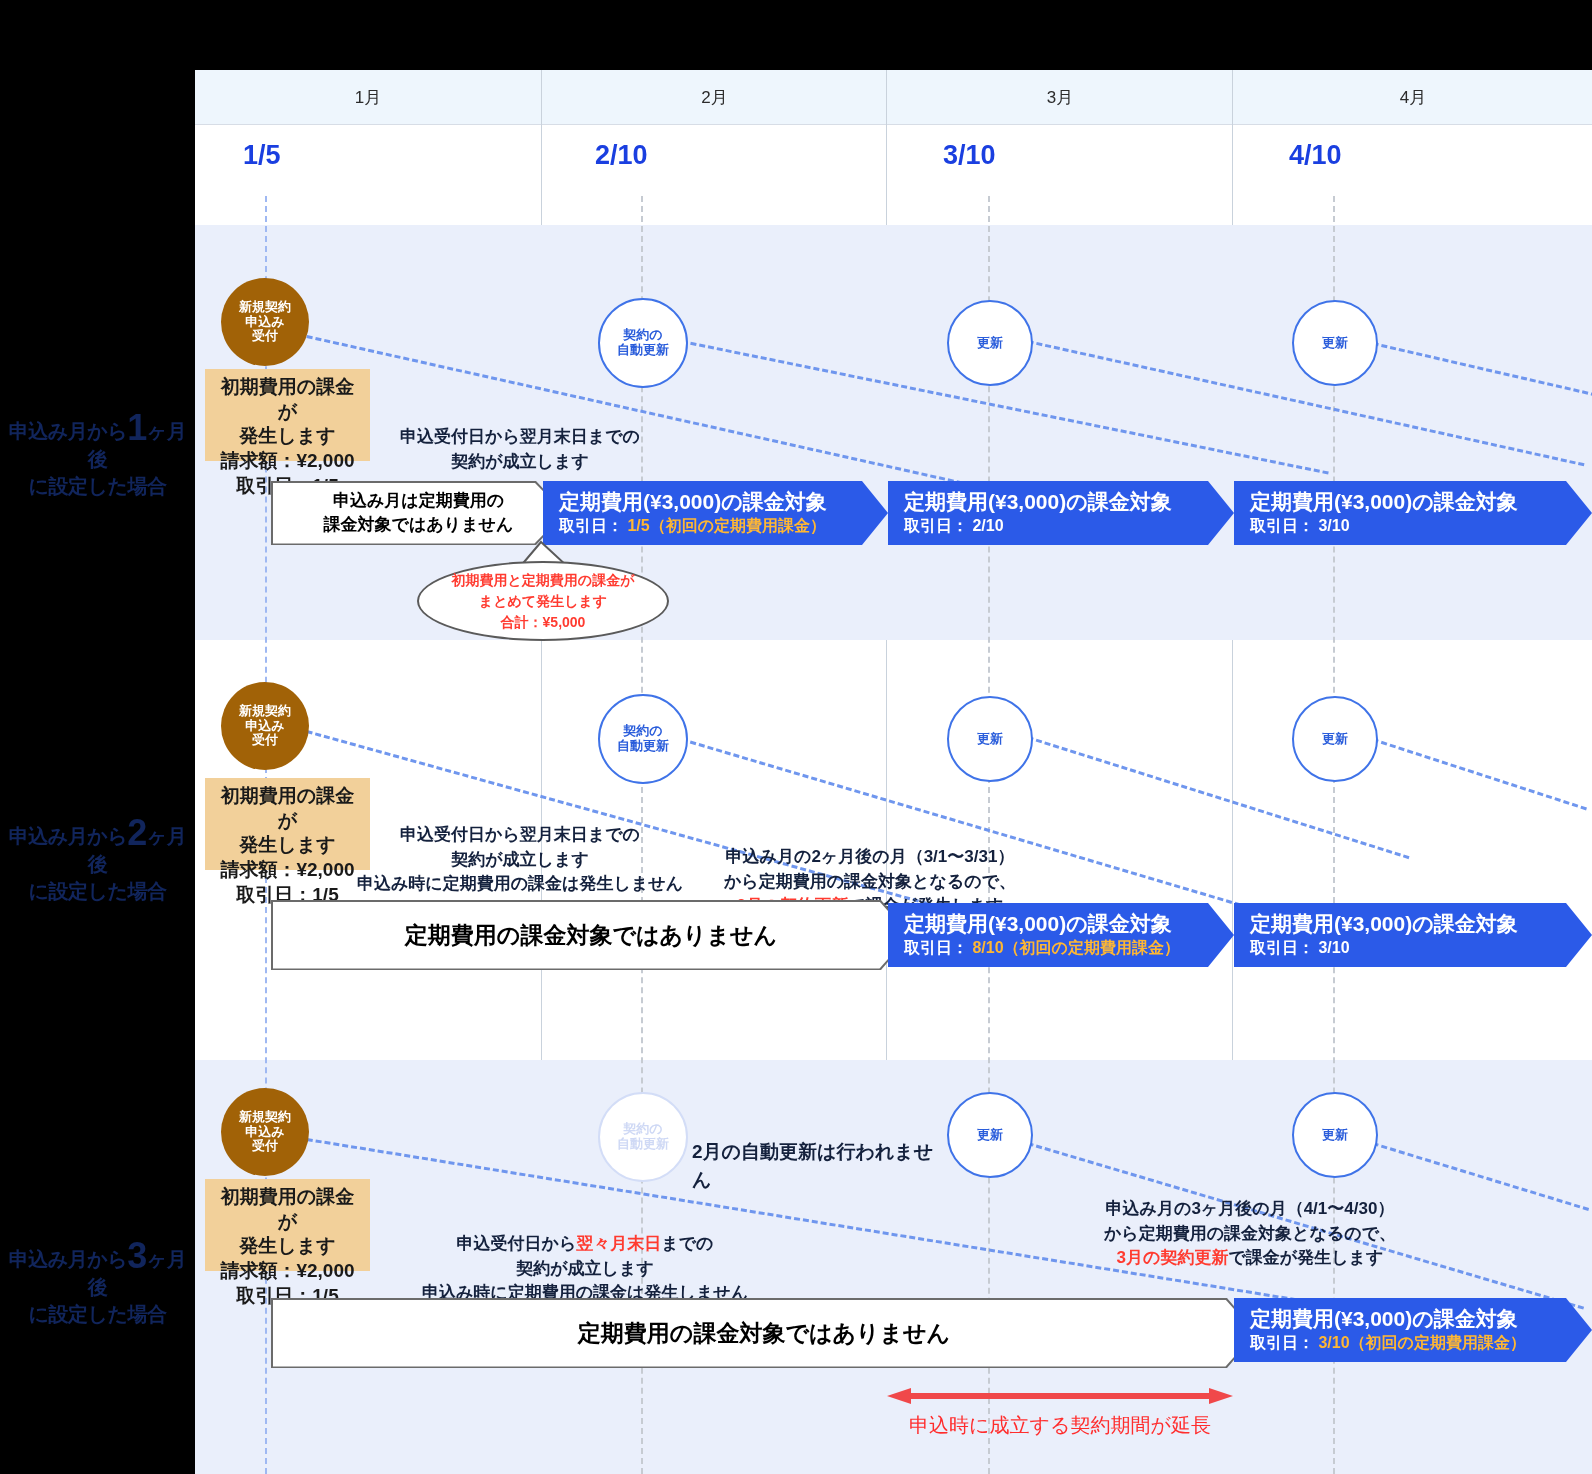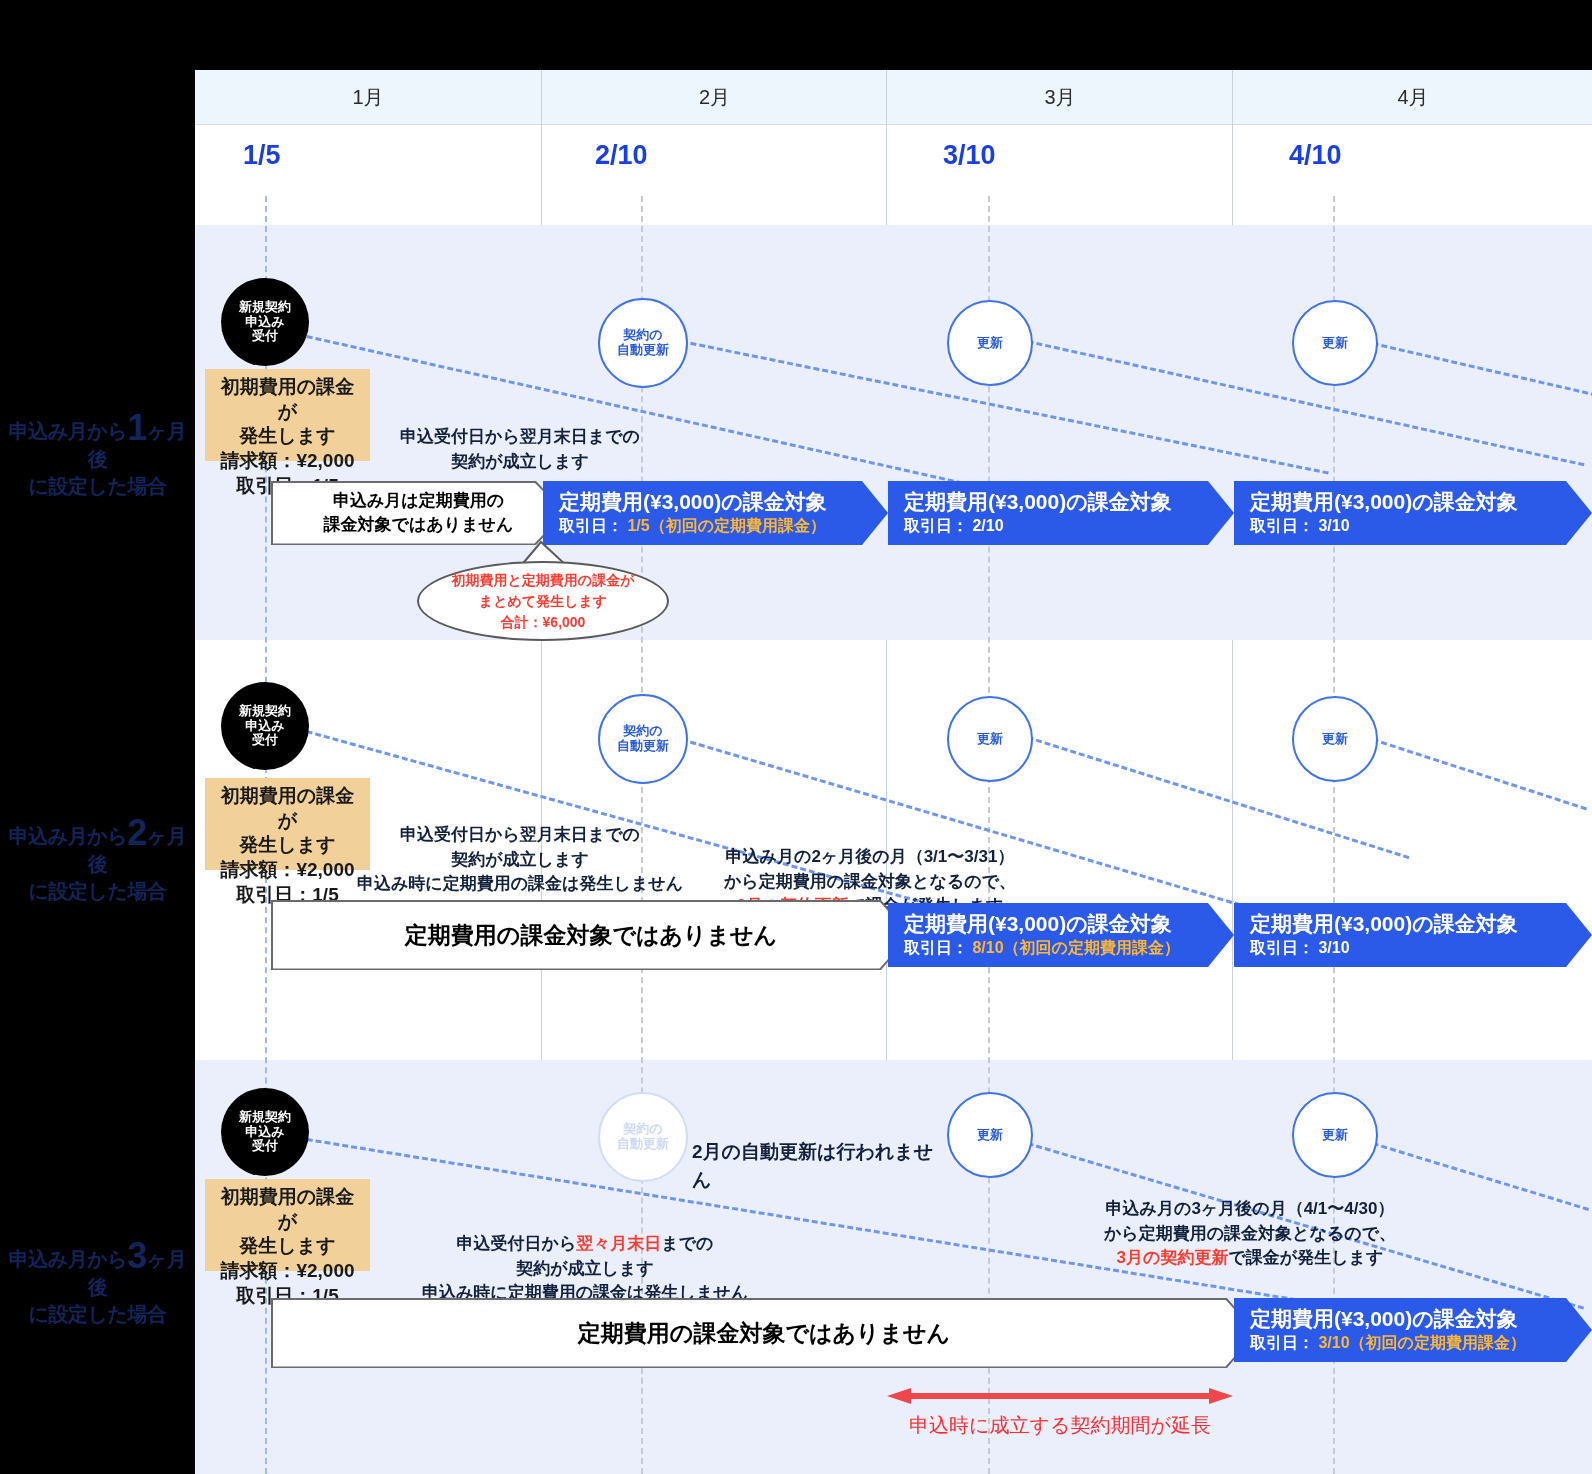--- a/index.html
+++ b/index.html
@@ -11,36 +11,36 @@
     position:absolute;left:0;width:195px;text-align:center;
     color:#11255c;font-weight:bold;font-size:20px;line-height:1.35;
     letter-spacing:-.5px;
   }
   .gutter-label .big{font-size:36px;line-height:1;vertical-align:-2px;}
 
   
   #canvas{position:absolute;left:195px;top:70px;width:1397px;height:1404px;background:#fff;}
 
   .hdr{position:absolute;top:0;height:54px;background:#eef6fd;border-bottom:1px solid #d7dde6;
-       display:flex;align-items:center;justify-content:center;color:#2b2b2b;font-size:20px;}
+       display:flex;align-items:center;justify-content:center;color:#2b2b2b;font-size:17px;}
   .hdr.sep{border-left:1px solid #c9d2dc;}
 
   .colline{position:absolute;top:54px;bottom:0;width:1px;background:#c9d2dc;}
 
   .band{position:absolute;left:0;width:1397px;background:#eaeffb;}
 
   .dateline{position:absolute;width:0;border-left:2px dashed #c6cbd2;top:126px;bottom:0;}
   .dateline.active{border-left:2px dashed #9fb8f2;}
 
   .datelbl{position:absolute;color:#1a3fe0;font-weight:bold;font-size:27px;}
 
   
   .node{position:absolute;border-radius:50%;display:flex;align-items:center;justify-content:center;
         text-align:center;line-height:1.15;font-weight:bold;}
-  .node.filled{background:#000000;color:#fff;font-size:13px;}
+  .node.filled{background:#a16207;color:#fff;font-size:13px;}
   .node.hollow{background:#fff;border:2px solid #3f73e8;color:#2a5ddb;font-size:13px;}
   .node.faded{background:#fff;border:2px solid #d3ddf7;color:#cfd9f5;font-size:13px;}
 
   
   .dash{position:absolute;height:0;border-top:3px dashed #6f96ee;transform-origin:0 0;}
 
   
   .bar{position:absolute;height:64px;display:flex;flex-direction:column;justify-content:center;
        box-sizing:border-box;}
   .bar.blue{background:#2b5ae8;color:#fff;padding-left:16px;
@@ -179,21 +179,21 @@
       <div class="t1">定期費用(¥3,000)の課金対象</div>
       <div class="t2"><span>取引日： </span><span>3/10</span></div>
     </div>
 
     <svg style="position:absolute;left:310px;top:472px;width:80px;height:42px;overflow:visible;">
       <polygon points="36,0 62,24 14,26" fill="#fff" stroke="#5a5a5a" stroke-width="2"></polygon>
     </svg>
     <div class="bubble" style="left:222px;top:491px;width:248px;height:76px;">
       <div>初期費用と定期費用の課金が</div>
       <div>まとめて発生します</div>
-      <div>合計：¥6,000</div>
+      <div>合計：¥5,000</div>
     </div>
 
     <div class="dash" style="left:112px;top:660px;width:680px;transform:rotate(15.5deg);"></div>
     <div class="dash" style="left:487px;top:668px;width:610px;transform:rotate(16.5deg);"></div>
     <div class="dash" style="left:833px;top:666px;width:400px;transform:rotate(17.5deg);"></div>
     <div class="dash" style="left:1178px;top:668px;width:225px;transform:rotate(18deg);"></div>
 
     <div class="node filled" style="left:26px;top:612px;width:88px;height:88px;">
       <div>
           <div>新規契約</div>

